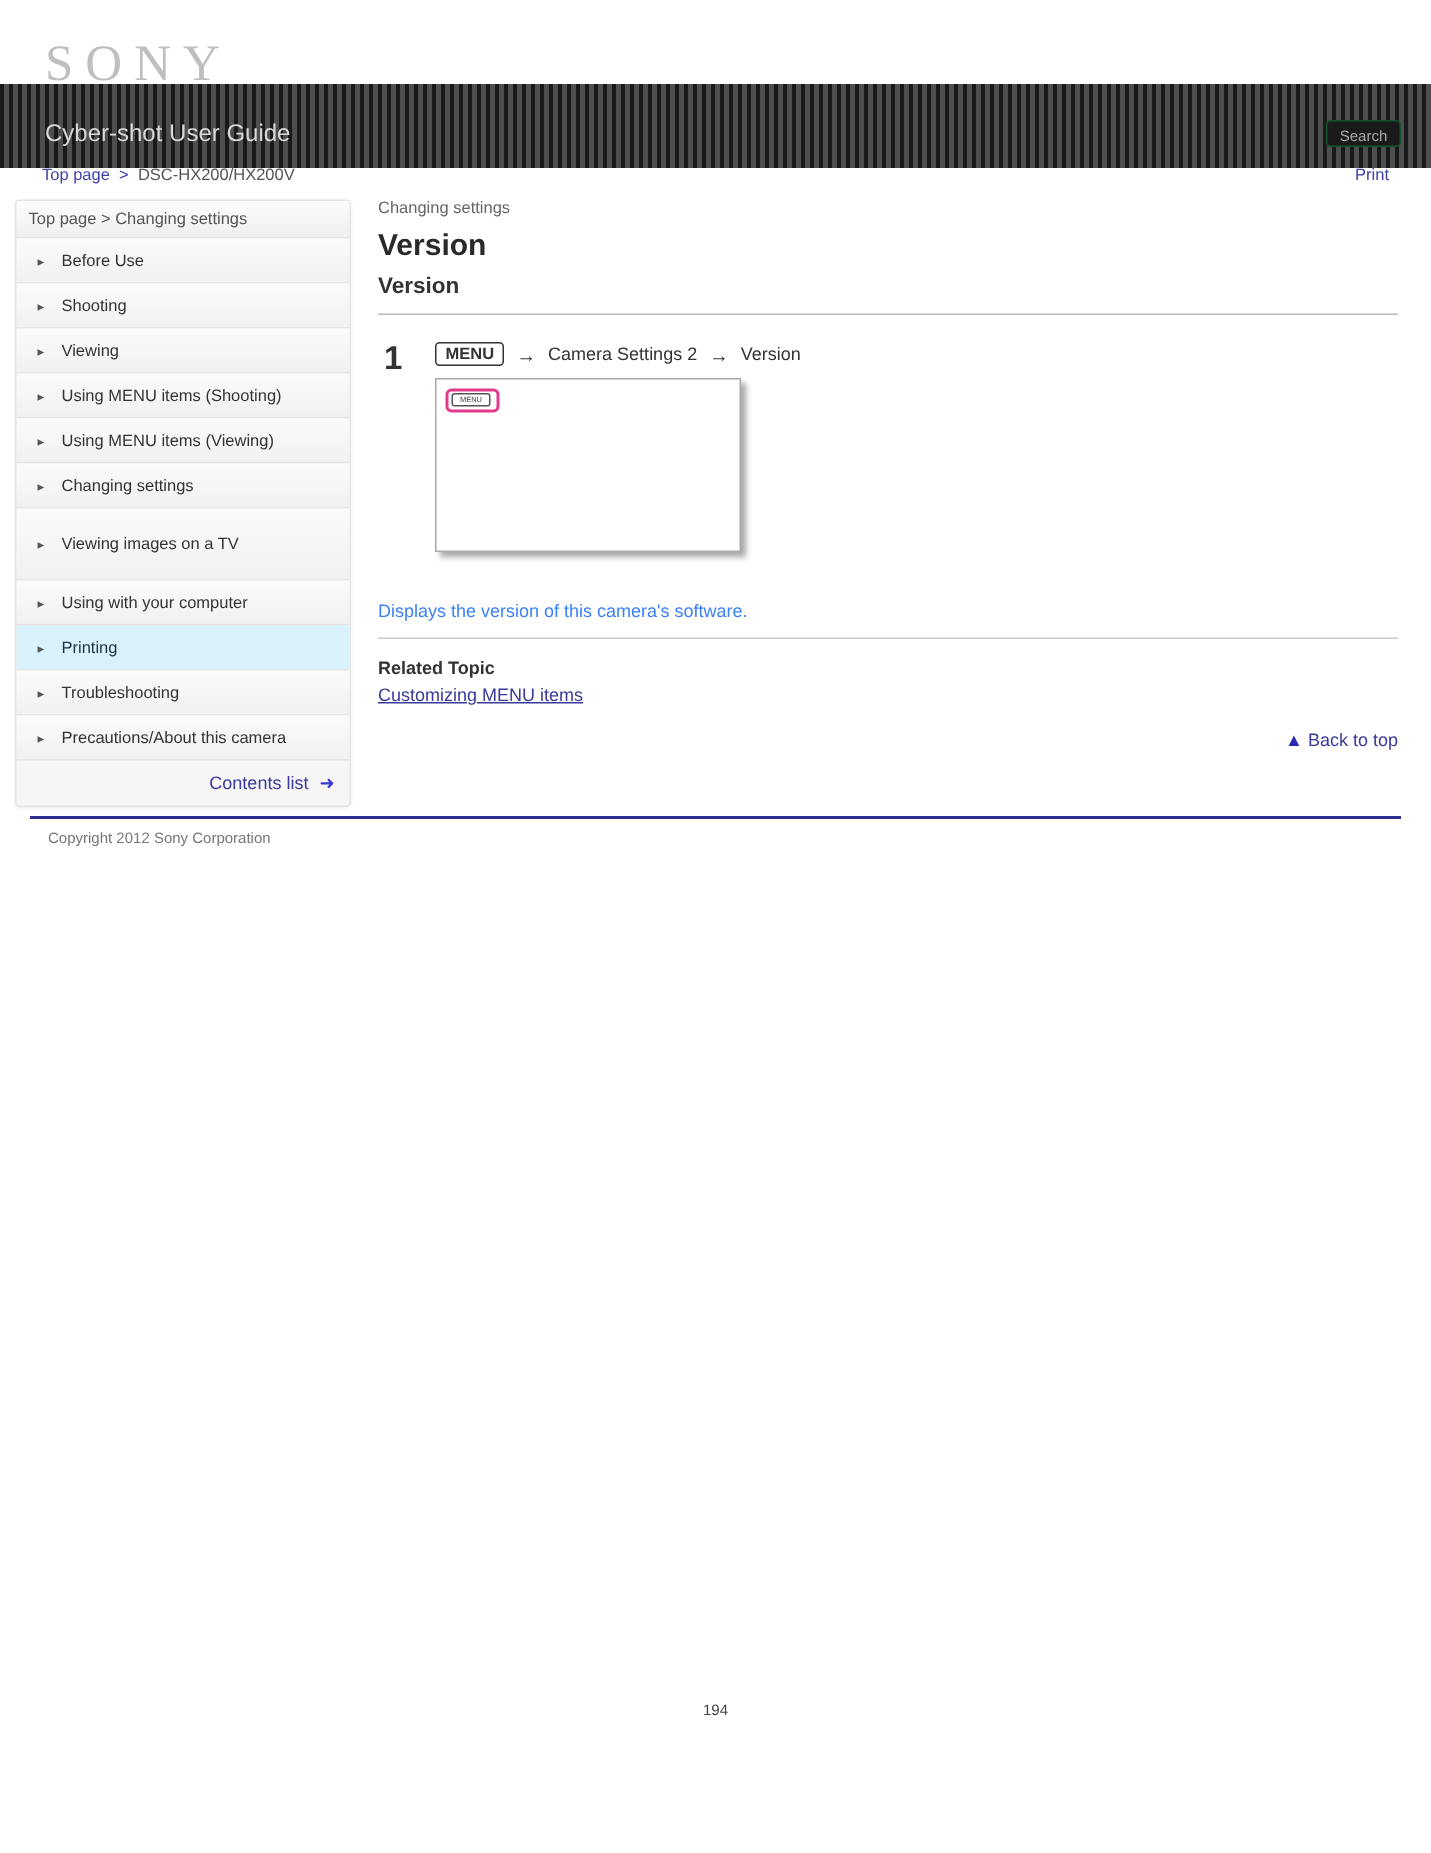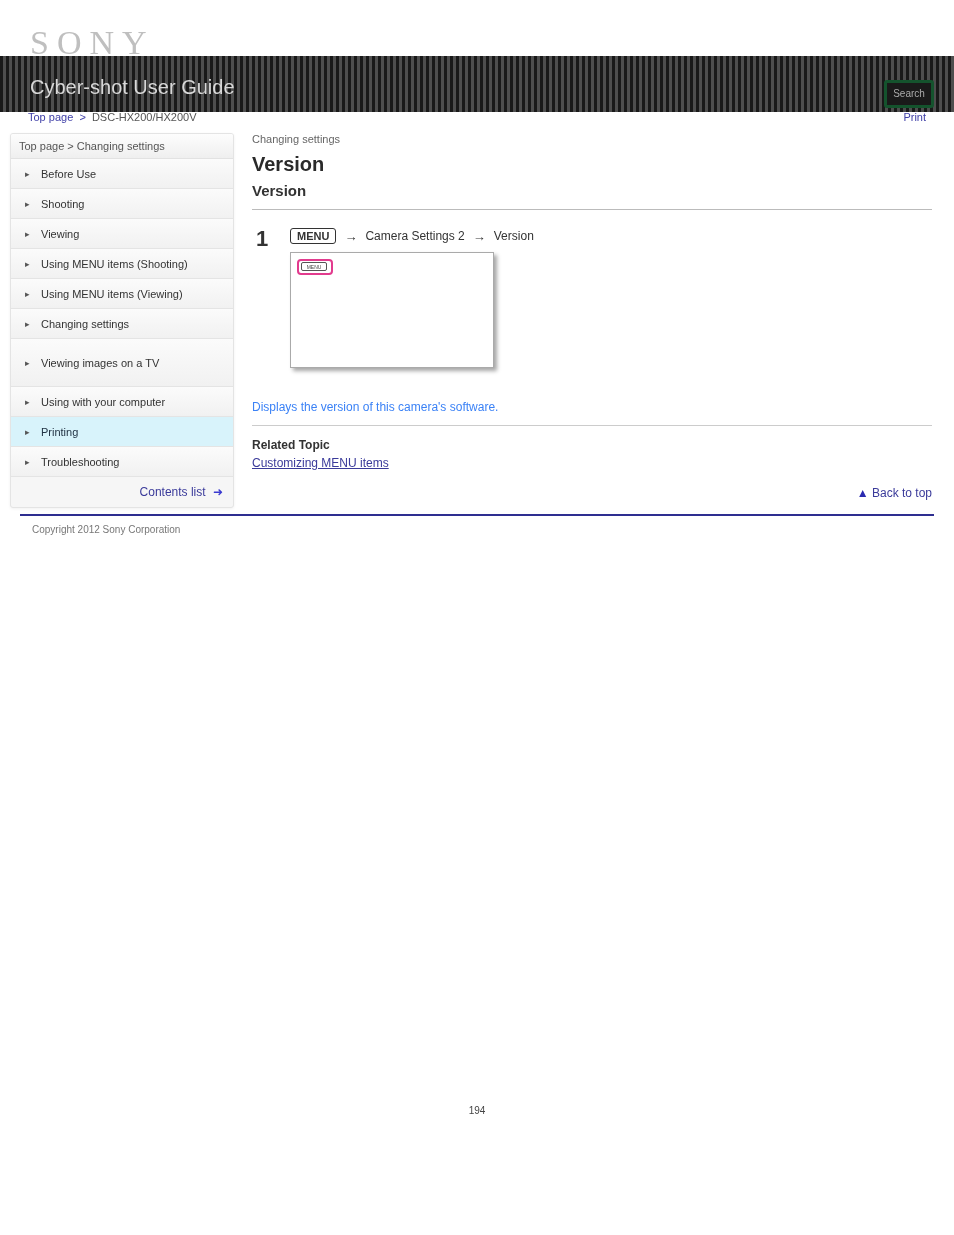--- a/index.html
+++ b/index.html
@@ -28,32 +28,32 @@
     font-family: "Times New Roman", serif;
     font-size: 34px;
     letter-spacing: 8px;
     color: #bfbfbf;
   }
   .guide-title {
     position: absolute;
     z-index: 2;
     left: 30px;
     bottom: 6px;
-    font-size: 20px;
+    font-size: 16px;
     color: #d8d8d8;
   }
   .search-btn {
     position: absolute;
     z-index: 3;
     right: 20px;
     top: 80px;
-    width: 50px; height: 28px;
+    width: 50px; height: 18px;
     background: #1a1a1a;
     color: #aaa;
-    border: 3px solid #14532d;
+    border: 1px solid #14532d;
     border-radius: 3px;
     font-size: 10px;
     line-height: 22px;
     text-align: center;
   }
   .topline {
     display: flex;
     justify-content: space-between;
     padding: 6px 28px 2px 28px;
     font-size: 11px;
@@ -282,20 +282,23 @@
         <span>Viewing images on a TV</span>
       </div>
     <div class="nav-item">
         <span>Using with your computer</span>
       </div>
     <div class="nav-item active">
         <span>Printing</span>
       </div>
     <div class="nav-item">
         <span>Troubleshooting</span>
+      </div>
+    <div class="nav-item">
+        <span>Precautions/About this camera</span>
       </div>
     <div class="foot">
       <span>Contents list</span>
       <span class="arrow-right">➜</span>
     </div>
   </div>
 
   <div class="content">
     <div class="crumb">Changing settings</div>
     <div class="page-title">Version</div>

